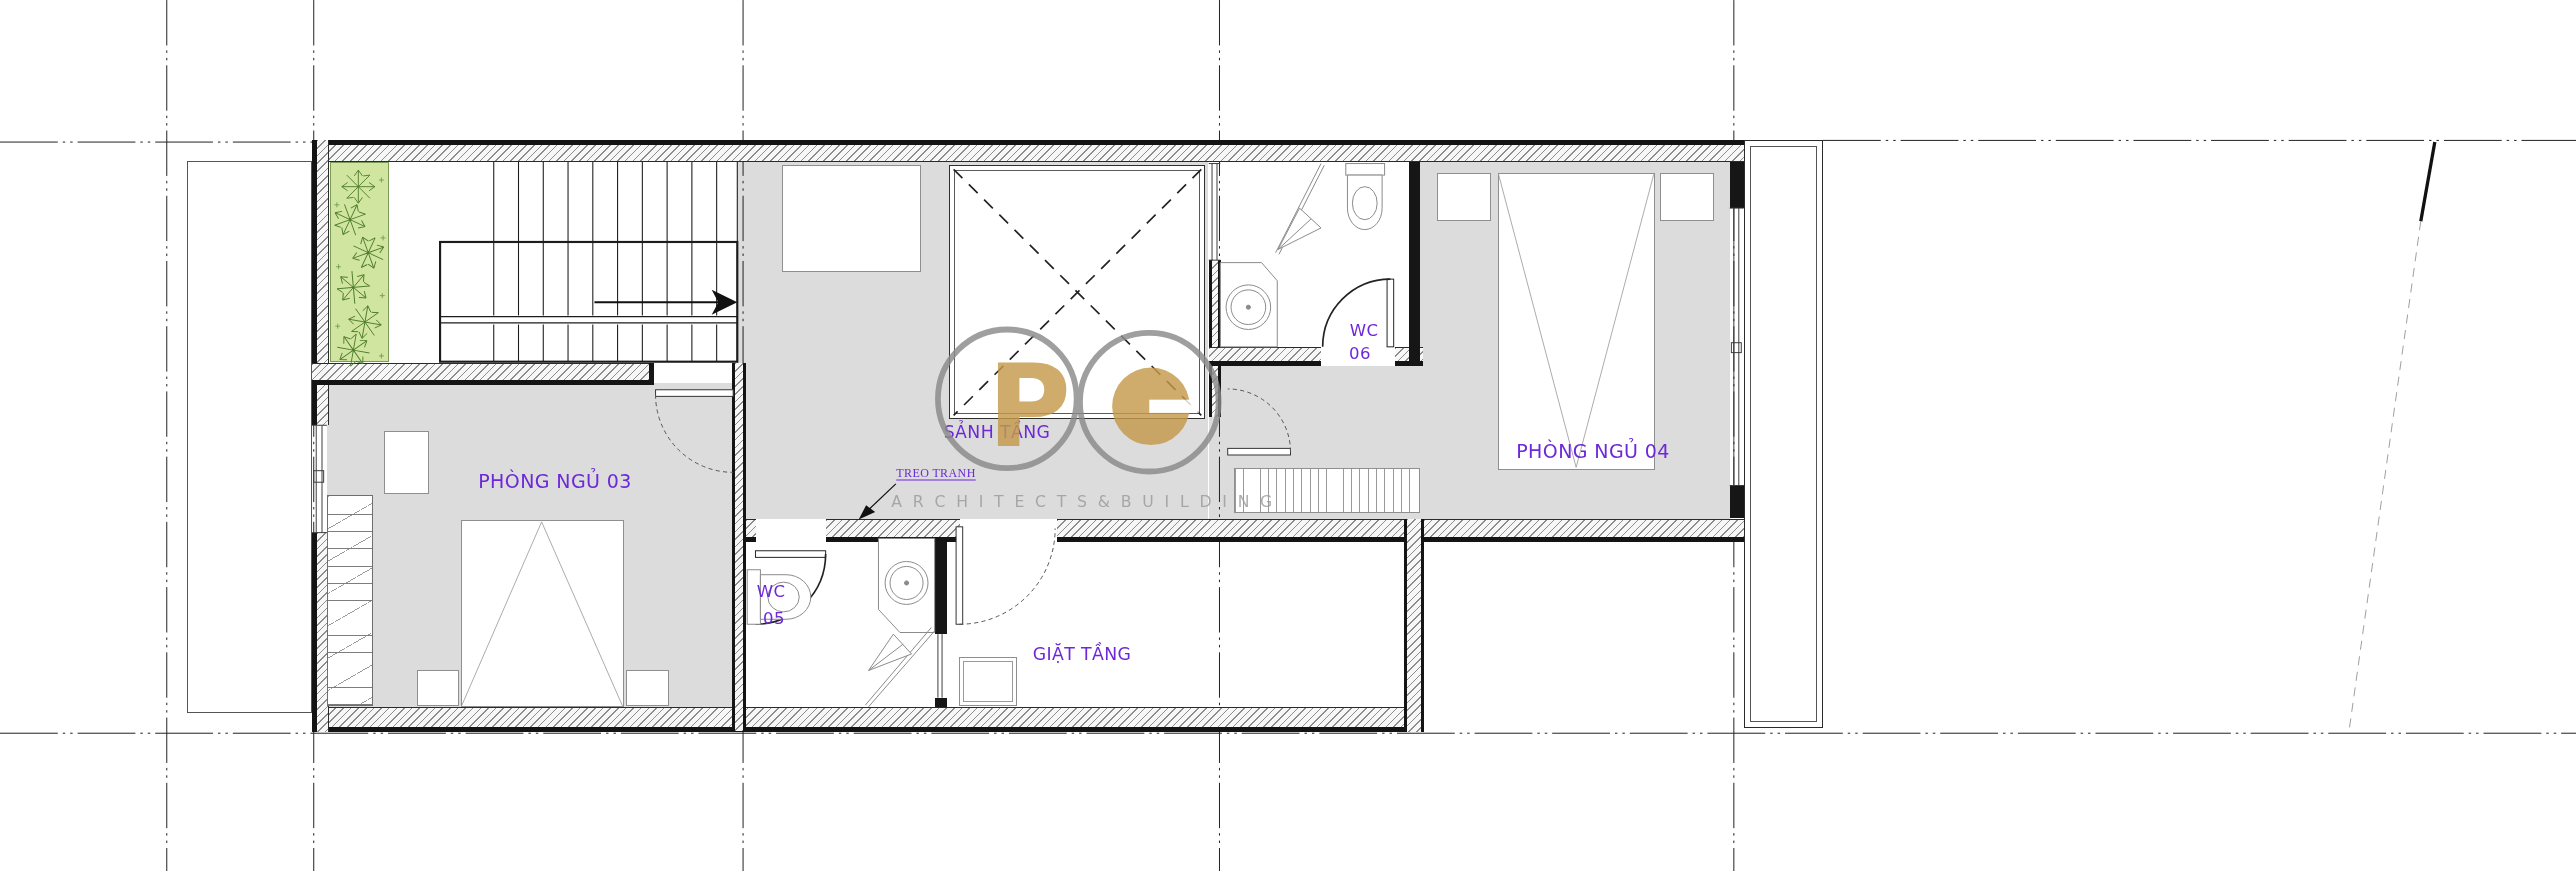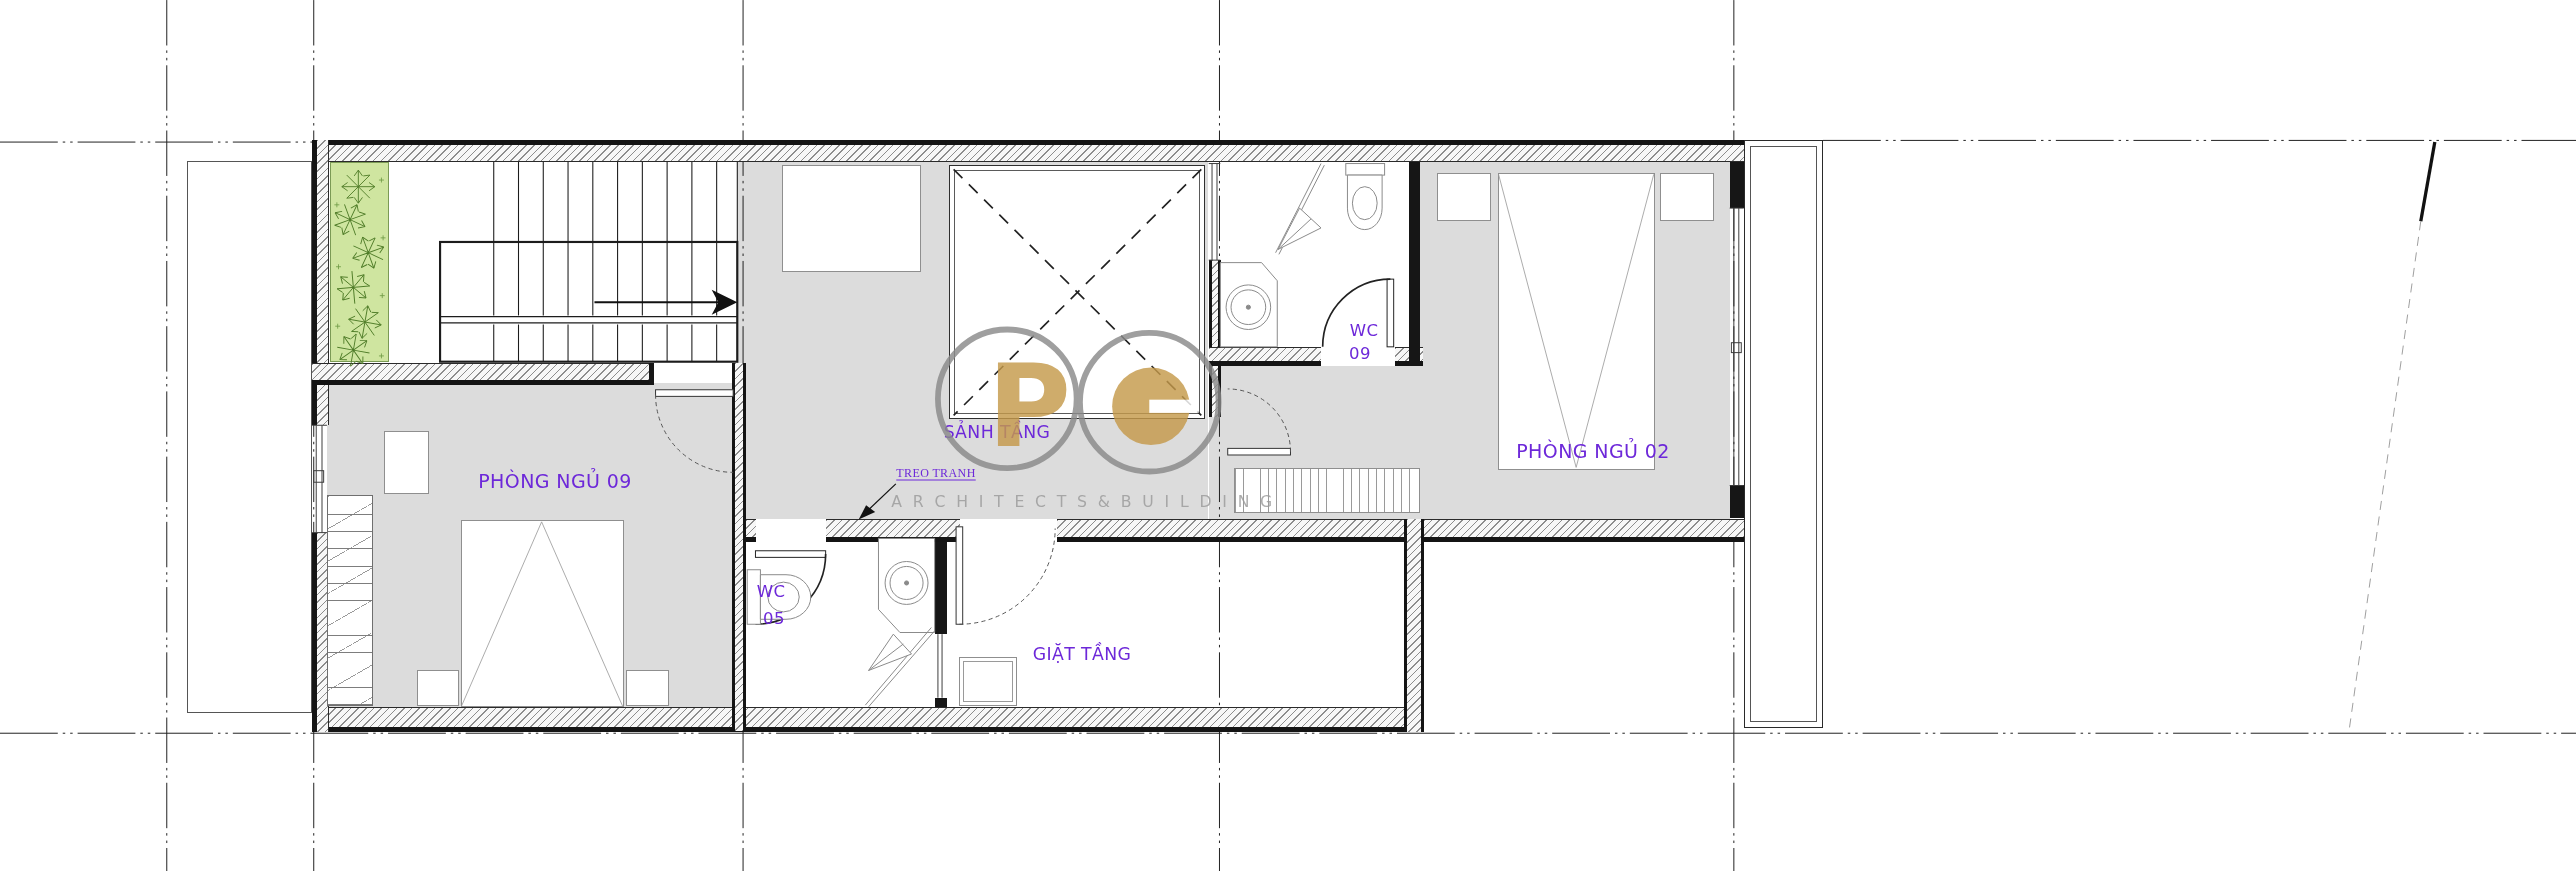--- a/index.html
+++ b/index.html
@@ -279,26 +279,26 @@
         <path d="M462,215 v6 M459,218 h6 M408,245 v6 M405,248 h6 M464,285 v6 M461,288 h6 M410,320 v6 M407,323 h6 M463,355 v6 M460,358 h6 M409,392 v6 M406,395 h6 M462,428 v6 M459,431 h6"></path>
       </g>
     </g>
 
     <g>
       <line x1="1085" y1="586" x2="1046" y2="623" stroke="#111" stroke-width="1.5"></line>
       <path d="M1040,629 L1060,620 L1049,612 Z" fill="#111"></path>
     </g>
   </svg>
 
-  <div class="lbl lbl-room" style="left:555px;top:481px;">PHÒNG NGỦ 09</div>
-  <div class="lbl lbl-room" style="left:1593px;top:451px;">PHÒNG NGỦ 02</div>
+  <div class="lbl lbl-room" style="left:555px;top:481px;">PHÒNG NGỦ 03</div>
+  <div class="lbl lbl-room" style="left:1593px;top:451px;">PHÒNG NGỦ 04</div>
   <div class="lbl lbl-room" style="left:997px;top:432px;font-size:17.3px;">SẢNH TẦNG</div>
   <div class="lbl lbl-room" style="left:1082px;top:654px;font-size:17.3px;">GIẶT TẦNG</div>
   <div class="lbl lbl-small" style="left:1364px;top:330px;">WC</div>
-  <div class="lbl lbl-small" style="left:1360px;top:353px;">09</div>
+  <div class="lbl lbl-small" style="left:1360px;top:353px;">06</div>
   <div class="lbl lbl-small" style="left:771px;top:591px;">WC</div>
   <div class="lbl lbl-small" style="left:774px;top:618px;">05</div>
   <div class="lbl lbl-room underl" style="left:936px;top:473px;font-size:12px;font-family:Liberation Serif, serif;">TREO TRANH</div>
 
   <svg class="logo" width="2576" height="872" viewBox="0 0 3120 1056">
     <circle cx="1220" cy="483" r="84" fill="none" stroke="#8a8a8a" stroke-width="7"></circle>
     <circle cx="1392" cy="487" r="84" fill="none" stroke="#8a8a8a" stroke-width="7"></circle>
     <text x="1196" y="540" font-family="DejaVu Sans, sans-serif" font-weight="bold" font-size="138" fill="#c59a4b">P</text>
     <g>
       <circle cx="1394" cy="492" r="47" fill="#c59a4b"></circle>

